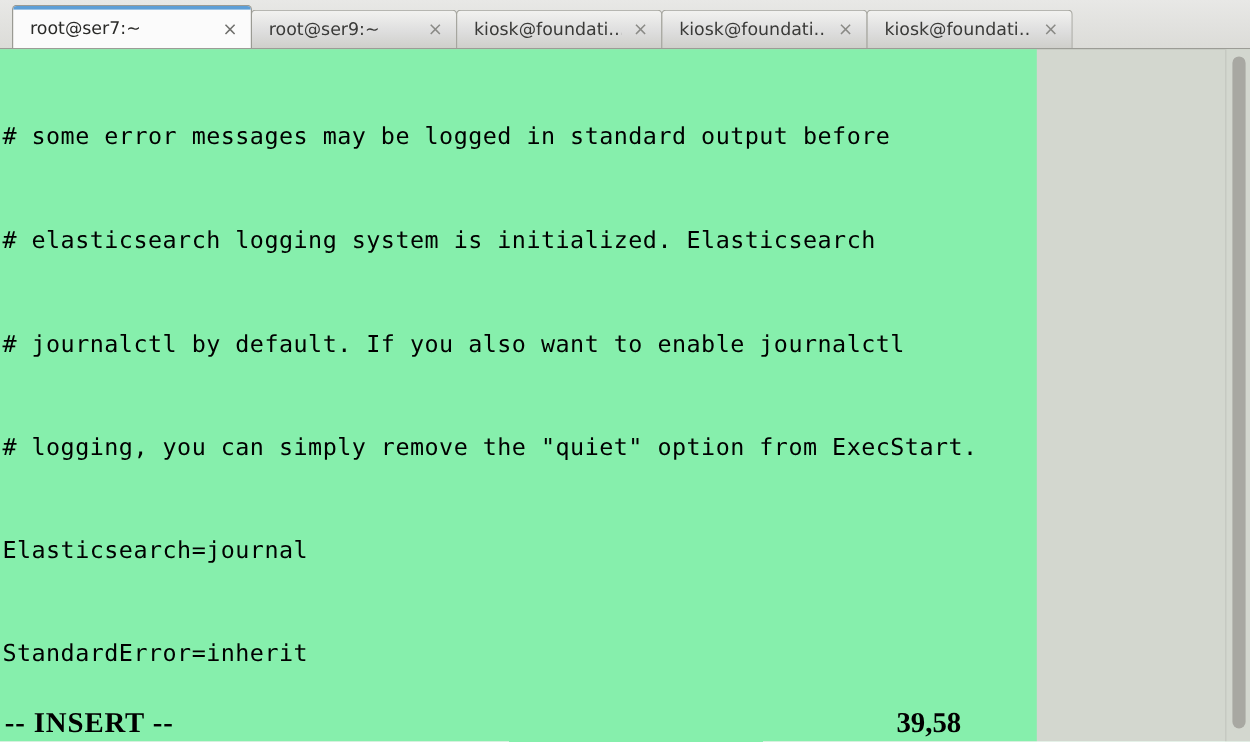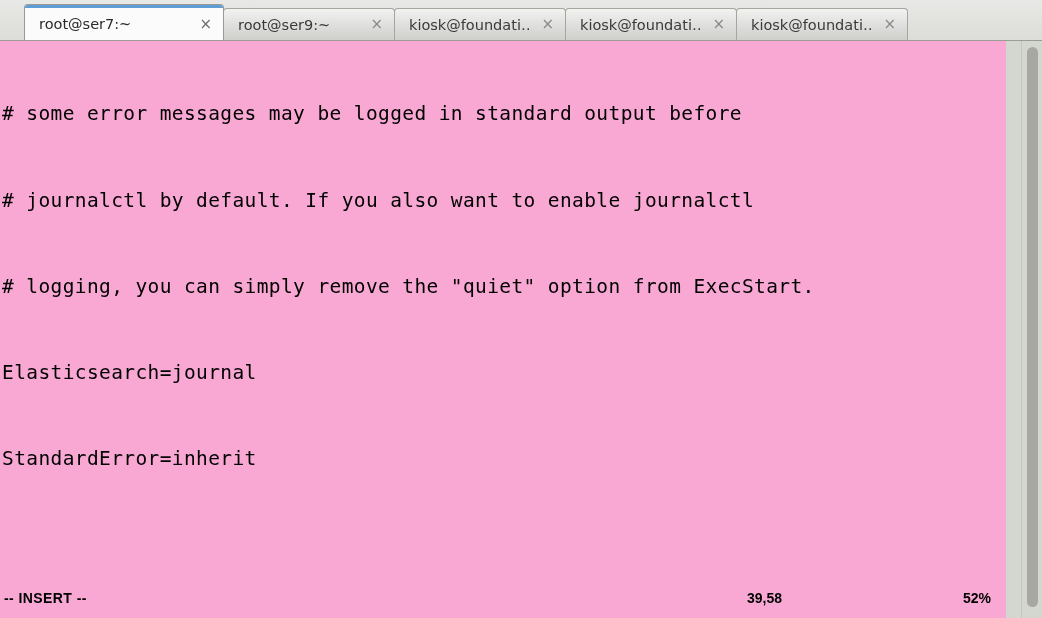--- a/index.html
+++ b/index.html
@@ -26,21 +26,21 @@
   #tabbar {
     position: absolute;
     left: 0; top: 0;
     width: 1042px;
     height: 41px;
     background: linear-gradient(to bottom, #e8e8e6 0%, #dcdcd8 100%);
     border-bottom: 1px solid #9c9c96;
     box-sizing: border-box;
     display: flex;
     align-items: flex-end;
-    padding-left: 24px;
+    padding-left: 10px;
   }
 
   .tab {
     position: relative;
     height: 34px;
     box-sizing: border-box;
     display: flex;
     align-items: center;
     justify-content: space-between;
     padding: 0 8px 0 14px;
@@ -90,23 +90,23 @@
     padding: 1px 3px;
     flex: 0 0 auto;
   }
   .tab.active .tab-close { color: #6f6f6c; }
 
   
   #terminal {
     position: absolute;
     left: 0;
     top: 41px;
-    width: 1006px;
+    width: 864px;
     height: 577px;
-    background: #f9a8d4;
+    background: #86efac;
     overflow: hidden;
   }
 
   #term-text {
     position: absolute;
     left: 0;
     top: 2px;
     width: 1022px;
     font-family: "DejaVu Sans Mono", monospace;
     font-size: 19.5px;
@@ -122,22 +122,22 @@
     box-sizing: border-box;
   }
 
   
   #statusline {
     position: absolute;
     left: 0;
     bottom: 0;
     width: 1022px;
     height: 30px;
-    font-family: Liberation Sans, sans-serif;
-    font-size: 14px;
+    font-family: Liberation Serif, serif;
+    font-size: 24px;
     color: #000000;
   }
   #status-mode {
     position: absolute;
     left: 4px;
     top: 2px;
     font-weight: bold;
     letter-spacing: 0.03em;
   }
   #status-pos {
@@ -205,20 +205,21 @@
       <span class="tab-label">kiosk@foundati…</span>
       <span class="tab-close">×</span>
     </div>
 
   </div>
 
   <div id="terminal">
 
     <div id="term-text">
       <div class="line"># some error messages may be logged in standard output before</div>
+      <div class="line"># elasticsearch logging system is initialized. Elasticsearch</div>
       <div class="line"># journalctl by default. If you also want to enable journalctl</div>
       <div class="line"># logging, you can simply remove the "quiet" option from ExecStart.</div>
       <div class="line">Elasticsearch=journal</div>
       <div class="line">StandardError=inherit</div>
       
       
       
       
 
       

